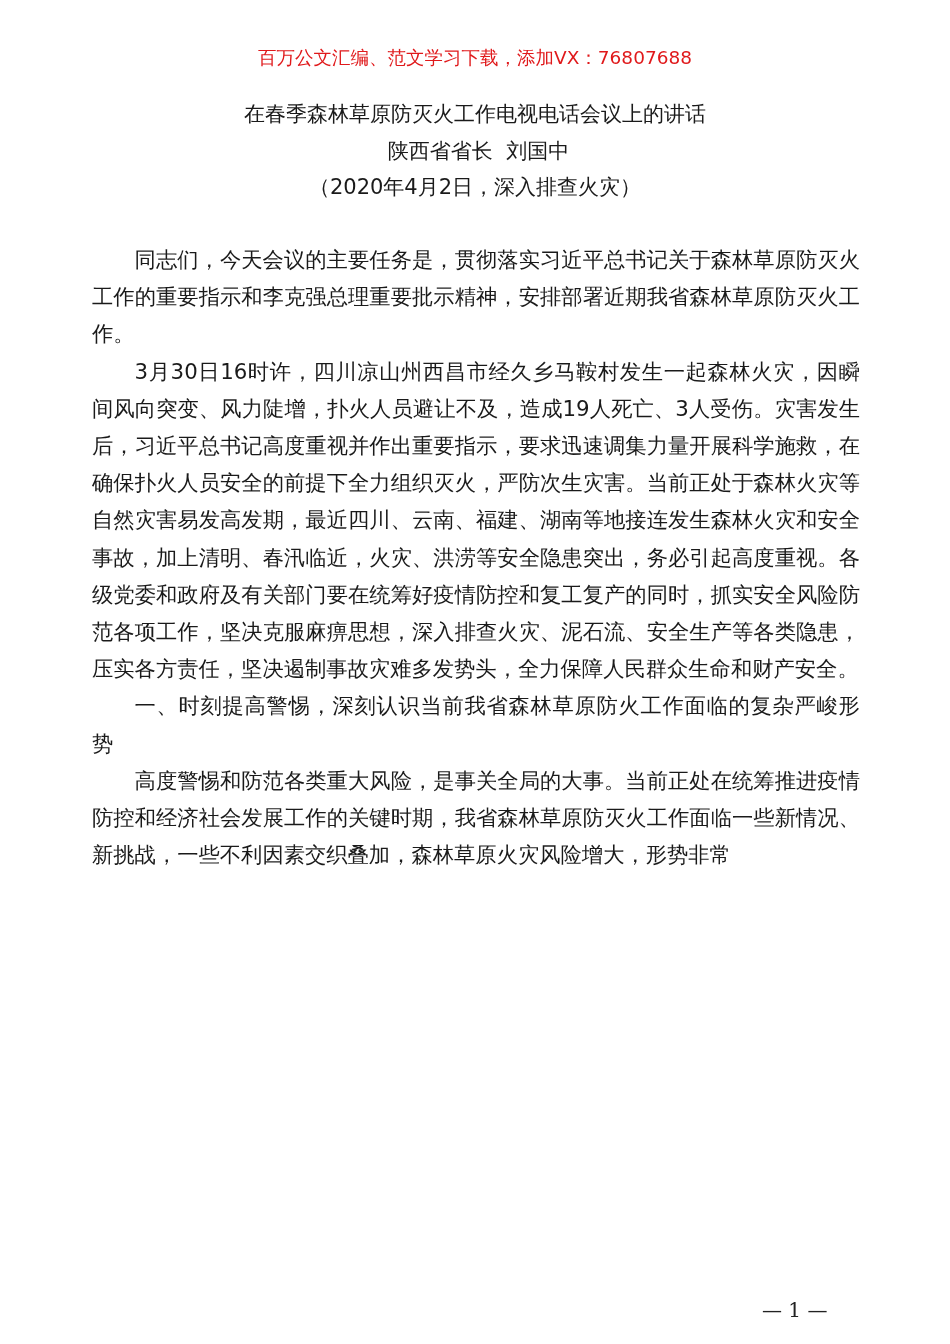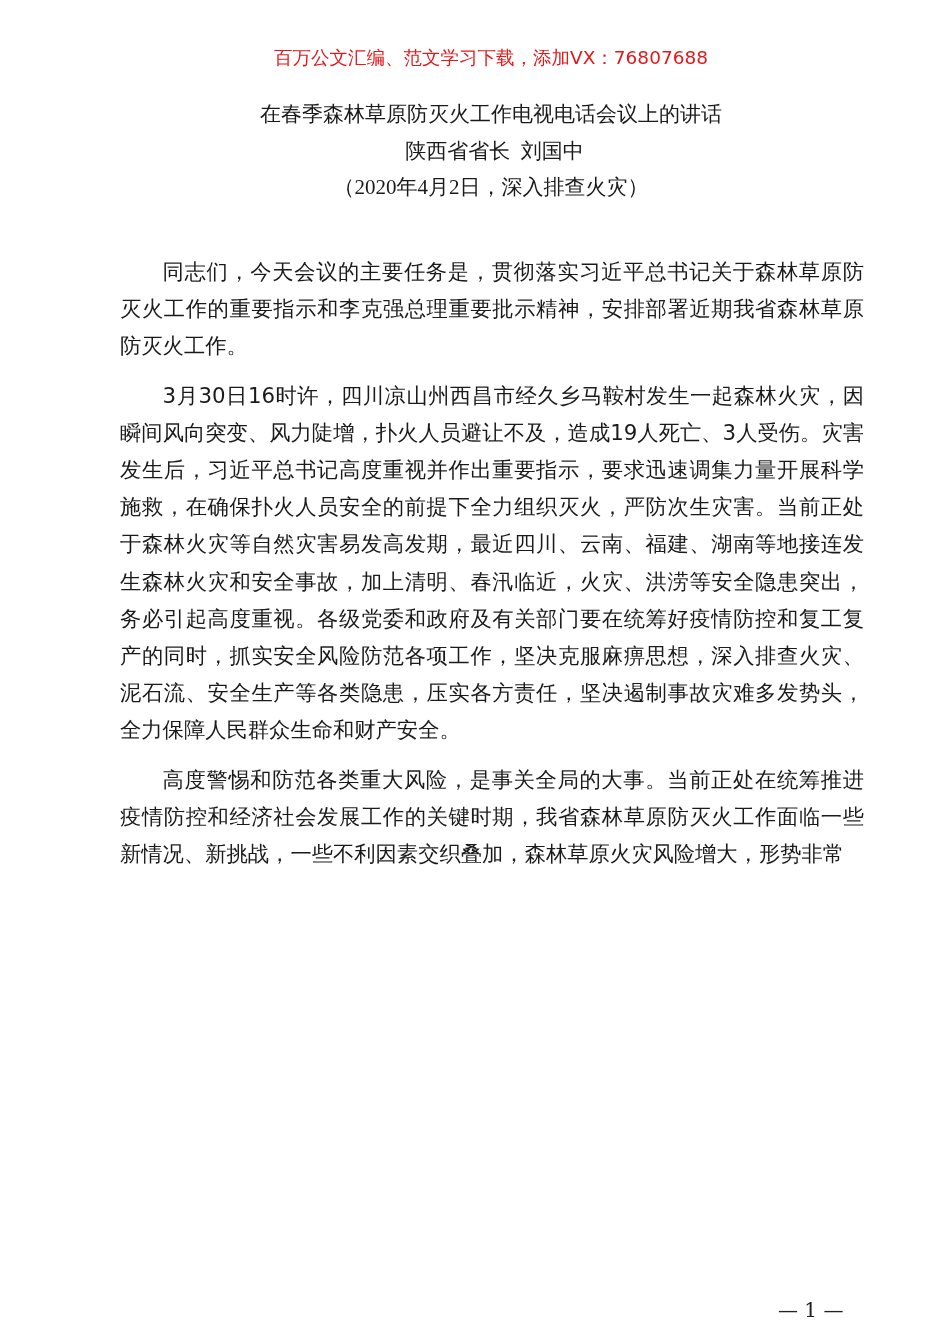--- a/index.html
+++ b/index.html
@@ -10,21 +10,21 @@
     body {
       width: 950px;
       height: 1344px;
       position: relative;
       overflow: hidden;
       font-family: "DejaVu Sans", "Liberation Sans", sans-serif;
       color: #1a1a1a;
     }
     .page {
       position: absolute;
-      left: 16px;
+      left: 0;
       top: 0;
       width: 830px;
       height: 1344px;
     }
     .banner {
       position: absolute;
       top: 44px;
       left: 0;
       width: 950px;
       text-align: center;
@@ -35,36 +35,35 @@
     }
     .title-block {
       position: absolute;
       top: 96px;
       left: 0;
       width: 950px;
       text-align: center;
       font-size: 21px;
       line-height: 36.5px;
       color: #1a1a1a;
-      font-family: Liberation Serif, serif;
     }
     .title-block div { white-space: nowrap; }
     .body {
       position: absolute;
       top: 241px;
       left: 92px;
       width: 768px;
       font-size: 21.3px;
       line-height: 37.2px;
       text-align: justify;
       text-justify: inter-character;
       color: #1a1a1a;
     }
     .body p {
-      margin: 12px;
+      margin: 0;
       text-indent: 2em;
     }
     .body p.section-heading {
       font-family: "DejaVu Sans", sans-serif;
       letter-spacing: 0.2px;
     }
     .page-number {
       position: absolute;
       top: 1297px;
       left: 762px;
@@ -84,18 +83,19 @@
 
   <div class="title-block">
     <div>在春季森林草原防灭火工作电视电话会议上的讲话</div>
     <div style="white-space: pre; padding-left: 7px;">陕西省省长  刘国中</div>
     <div>（2020年4月2日，深入排查火灾）</div>
   </div>
 
   <div class="body">
     <p>同志们，今天会议的主要任务是，贯彻落实习近平总书记关于森林草原防灭火工作的重要指示和李克强总理重要批示精神，安排部署近期我省森林草原防灭火工作。</p>
     <p>3月30日16时许，四川凉山州西昌市经久乡马鞍村发生一起森林火灾，因瞬间风向突变、风力陡增，扑火人员避让不及，造成19人死亡、3人受伤。灾害发生后，习近平总书记高度重视并作出重要指示，要求迅速调集力量开展科学施救，在确保扑火人员安全的前提下全力组织灭火，严防次生灾害。当前正处于森林火灾等自然灾害易发高发期，最近四川、云南、福建、湖南等地接连发生森林火灾和安全事故，加上清明、春汛临近，火灾、洪涝等安全隐患突出，务必引起高度重视。各级党委和政府及有关部门要在统筹好疫情防控和复工复产的同时，抓实安全风险防范各项工作，坚决克服麻痹思想，深入排查火灾、泥石流、安全生产等各类隐患，压实各方责任，坚决遏制事故灾难多发势头，全力保障人民群众生命和财产安全。</p>
+    <p class="section-heading">一、时刻提高警惕，深刻认识当前我省森林草原防火工作面临的复杂严峻形势</p>
     <p>高度警惕和防范各类重大风险，是事关全局的大事。当前正处在统筹推进疫情防控和经济社会发展工作的关键时期，我省森林草原防灭火工作面临一些新情况、新挑战，一些不利因素交织叠加，森林草原火灾风险增大，形势非常</p>
   </div>
 
   <div class="page-number">— 1 —</div>
 
 </div>
 
 </body></html>

